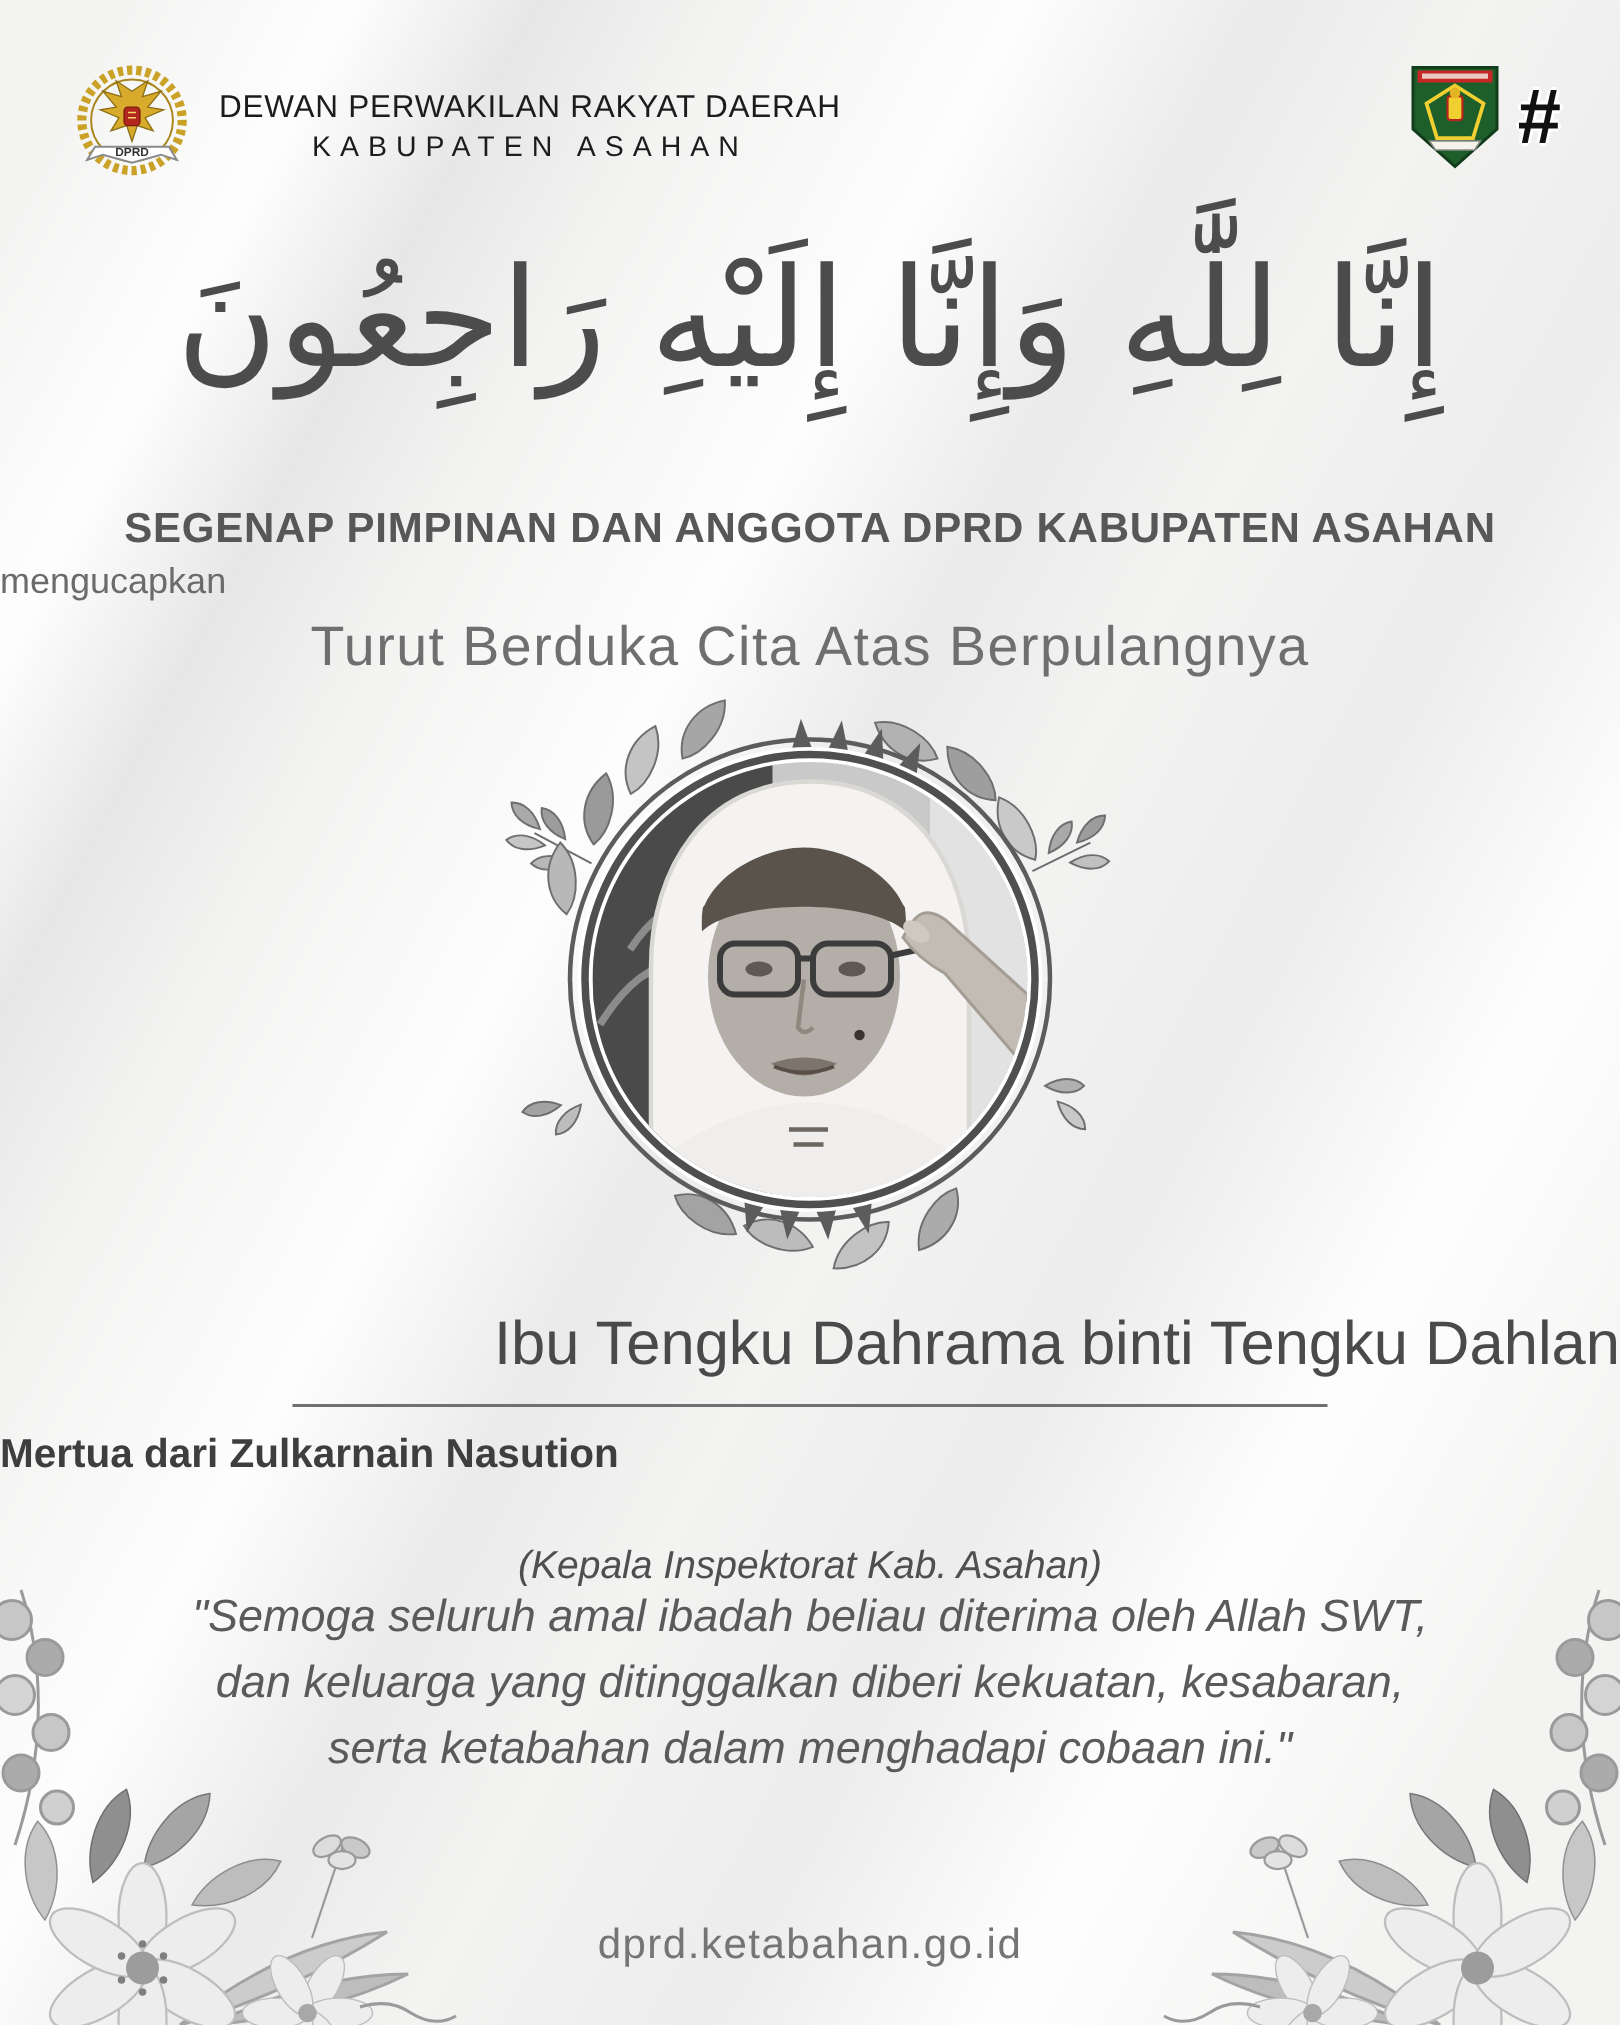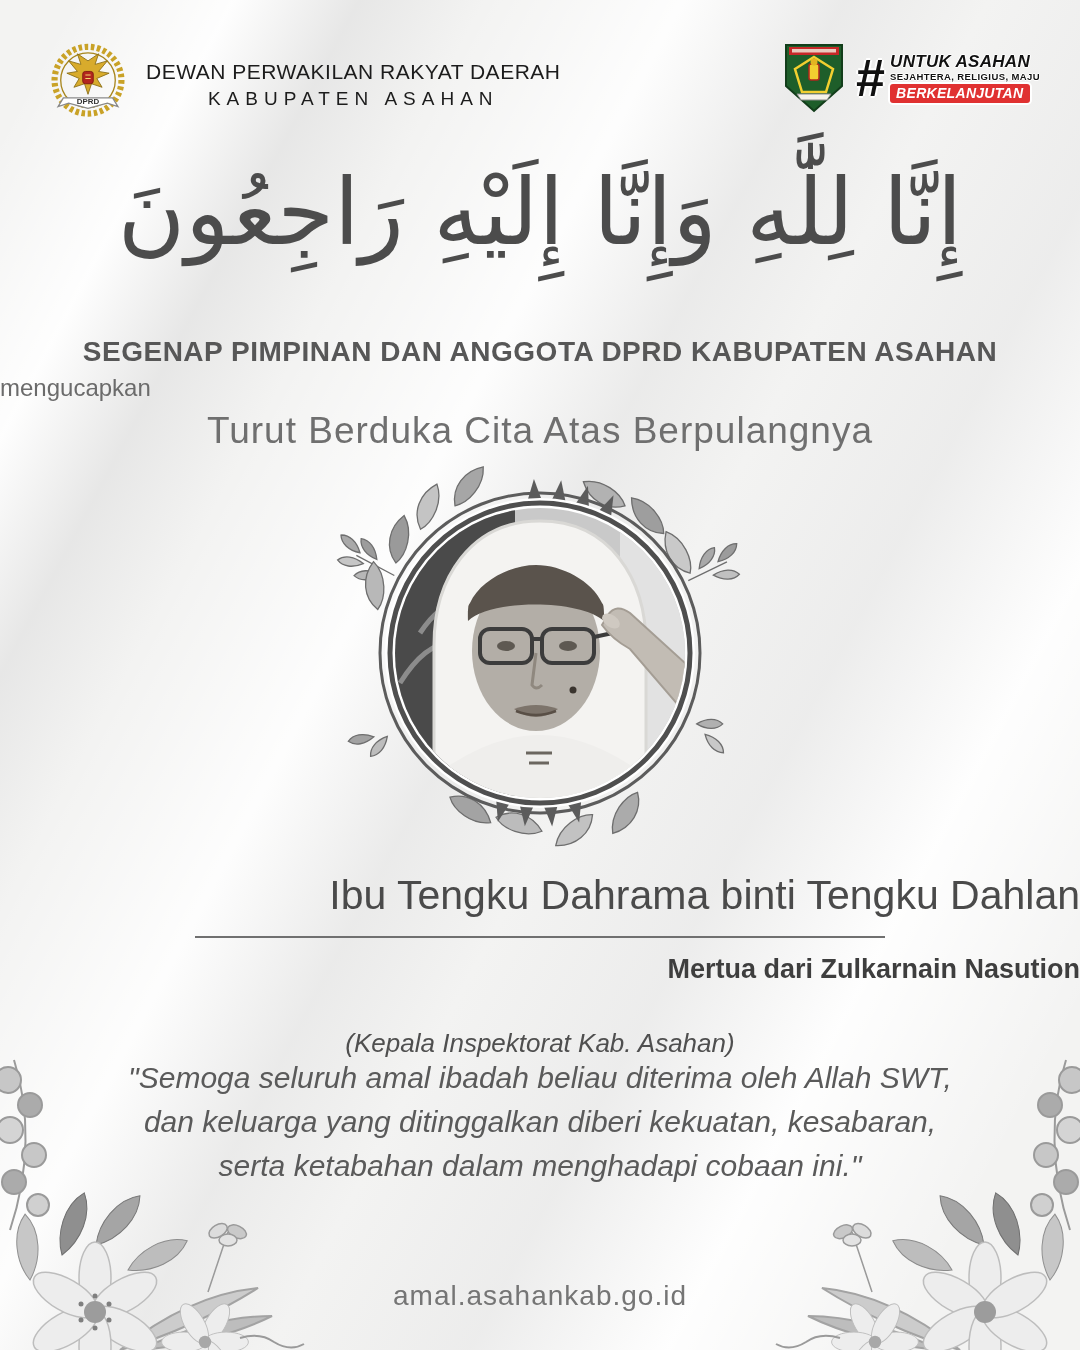--- a/index.html
+++ b/index.html
@@ -41,21 +41,21 @@
   .seg{position:absolute;top:336px;left:0;width:100%;text-align:center;
        font-size:28px;font-weight:700;color:#575757;letter-spacing:.5px;}
   .meng{position:absolute;top:374px;left:0;width:100%;text-align:left;
         font-size:24px;font-weight:400;color:#6b6b6b;}
   .turut{position:absolute;top:410px;left:0;width:100%;text-align:center;
          font-size:37px;font-weight:400;color:#6f6f6f;letter-spacing:1px;}
   .wreath-wrap{position:absolute;top:453px;left:330px;width:420px;height:420px;}
   .name{position:absolute;top:872px;left:0;width:100%;text-align:right;
         font-size:41px;font-weight:400;color:#4a4a4a;}
   .divider{position:absolute;top:936px;left:195px;width:690px;height:2px;background:#707070;}
-  .relation{position:absolute;top:954px;left:0;width:100%;text-align:right;
+  .relation{position:absolute;top:954px;left:0;width:100%;text-align:left;
             font-size:27px;font-weight:700;color:#3e3e3e;}
   .rel-title{position:absolute;top:990px;left:0;width:100%;text-align:center;
              font-size:26px;font-style:italic;color:#4f4f4f;margin-top:38px;}
   .quote{position:absolute;top:1056px;left:90px;width:900px;text-align:center;
          font-size:30px;font-style:italic;color:#5a5a5a;line-height:1.47;}
   .q-line{display:block;}
   .site{position:absolute;top:1280px;left:0;width:100%;text-align:center;
         font-size:28px;color:#757575;letter-spacing:1px;}
   
   .corner{position:absolute;bottom:0;width:310px;height:330px;}
@@ -91,25 +91,20 @@
         <path d="M3 3 H59 V44 L31 69 L3 44 Z" fill="#1e5e2a" stroke="#123d1a" stroke-width="2"></path>
         <rect x="6" y="5" width="50" height="8" fill="#c62828"></rect>
         <rect x="9" y="7" width="44" height="3.5" fill="#efe6d8" opacity="0.85"></rect>
         <path d="M31 15 L50 27 L43 50 L19 50 L12 27 Z" fill="none" stroke="#f2cf30" stroke-width="2.5"></path>
         <rect x="26" y="22" width="10" height="16" rx="2" fill="#f2cf30" stroke="#b3261e" stroke-width="1.5"></rect>
         <circle cx="31" cy="20" r="3.5" fill="#e3b422"></circle>
         <path d="M14 52 L48 52 L44 58 L18 58 Z" fill="#f5f2ea" stroke="#8a8a8a" stroke-width="1"></path>
       </svg>
       <div class="campaign">
         <div class="hash">#</div>
-        <div class="camp-text">
-          <span class="camp1">UNTUK ASAHAN</span>
-          <span class="camp2">SEJAHTERA, RELIGIUS, MAJU</span>
-          <span class="camp3">BERKELANJUTAN</span>
-        </div>
       </div>
     </div>
   </div>
 
   <div class="callig">إِنَّا لِلَّٰهِ وَإِنَّا إِلَيْهِ رَاجِعُونَ</div>
 
   <div class="seg">SEGENAP PIMPINAN DAN ANGGOTA DPRD KABUPATEN ASAHAN</div>
   <div class="meng">mengucapkan</div>
   <div class="turut">Turut Berduka Cita Atas Berpulangnya</div>
 
@@ -214,21 +209,21 @@
   <div class="divider"></div>
   <div class="relation">Mertua dari Zulkarnain Nasution</div>
   <div class="rel-title">(Kepala Inspektorat Kab. Asahan)</div>
 
   <div class="quote">
     <span class="q-line">"Semoga seluruh amal ibadah beliau diterima oleh Allah SWT,</span>
     <span class="q-line">dan keluarga yang ditinggalkan diberi kekuatan, kesabaran,</span>
     <span class="q-line">serta ketabahan dalam menghadapi cobaan ini."</span>
   </div>
 
-  <div class="site">amal.asahankab.go.id</div>
+  <div class="site">dprd.ketabahan.go.id</div>
 
   <svg class="corner corner-left" viewBox="0 0 310 330">
     <defs>
       <g id="fpetal">
           <ellipse cx="0" cy="-34" rx="16" ry="36" fill="#ededed" stroke="#bdbdbd" stroke-width="1.5"></ellipse>
         </g>
       <path id="dleaf" d="M0 0 C14 -20 16 -48 2 -66 C-14 -48 -12 -18 0 0 Z"></path>
     </defs>
 
     <g stroke="#9a9a9a" stroke-width="2" fill="#c7c7c7">

